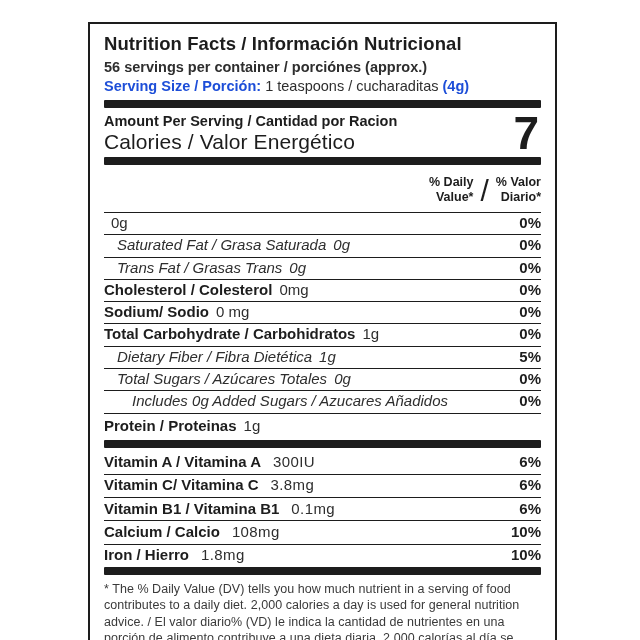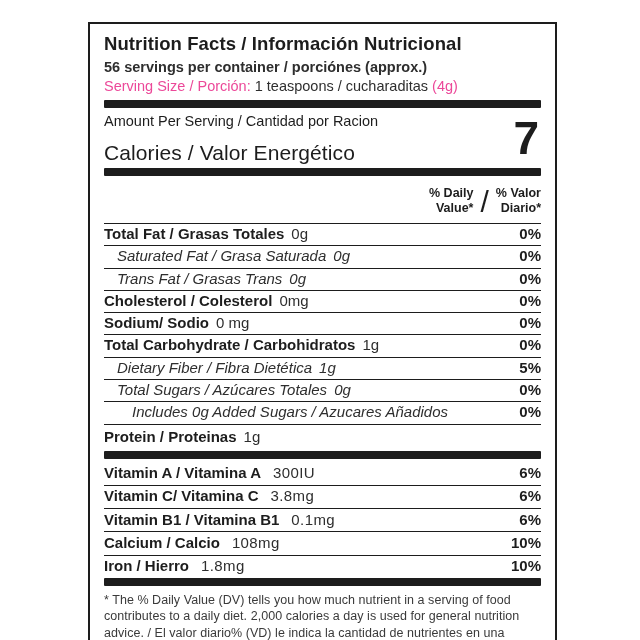--- a/index.html
+++ b/index.html
@@ -34,36 +34,36 @@
     font-size: 14.5px;
     color: #2e2e2e;
     margin-bottom: 3px;
     font-weight: bold;
   }
   .serving-size {
     font-size: 14.5px;
     color: #2e2e2e;
     margin-bottom: 6px;
   }
-  .b { font-weight: normal; color: #ec4899; }
+  .b { font-weight: bold; color: #1d4ed8; }
   .bar {
     height: 8px;
     background: #1d1d1d;
     border-radius: 1px;
   }
   .cal-section {
     display: flex;
     justify-content: space-between;
     align-items: center;
     padding: 5px 0 3px 0;
   }
   .aps {
     font-size: 14.5px;
-    font-weight: normal;
-    margin-bottom: 12px;
+    font-weight: bold;
+    margin-bottom: 1px;
   }
   .cal-label {
     font-size: 21px;
     font-weight: normal;
     letter-spacing: 0.1px;
   }
   .cal-value {
     font-size: 46px;
     font-weight: bold;
     line-height: 0.85;
@@ -143,21 +143,20 @@
     </div>
     <div class="dv-slash">/</div>
     <div class="dv-col">
       <div>% Valor</div>
       <div>Diario*</div>
     </div>
   </div>
 
   <div class="rows" id="nutrient-rows">
       <div class="row style-bold">
-        <span class="name">Total Fat / Grasas Totales</span>
         <span class="amount">0g</span>
         <span class="dv">0%</span>
       </div>
       <div class="row style-italic indent-1">
         <span class="name">Saturated Fat / Grasa Saturada</span>
         <span class="amount">0g</span>
         <span class="dv">0%</span>
       </div>
       <div class="row style-italic indent-1">
         <span class="name">Trans Fat / Grasas Trans</span>

